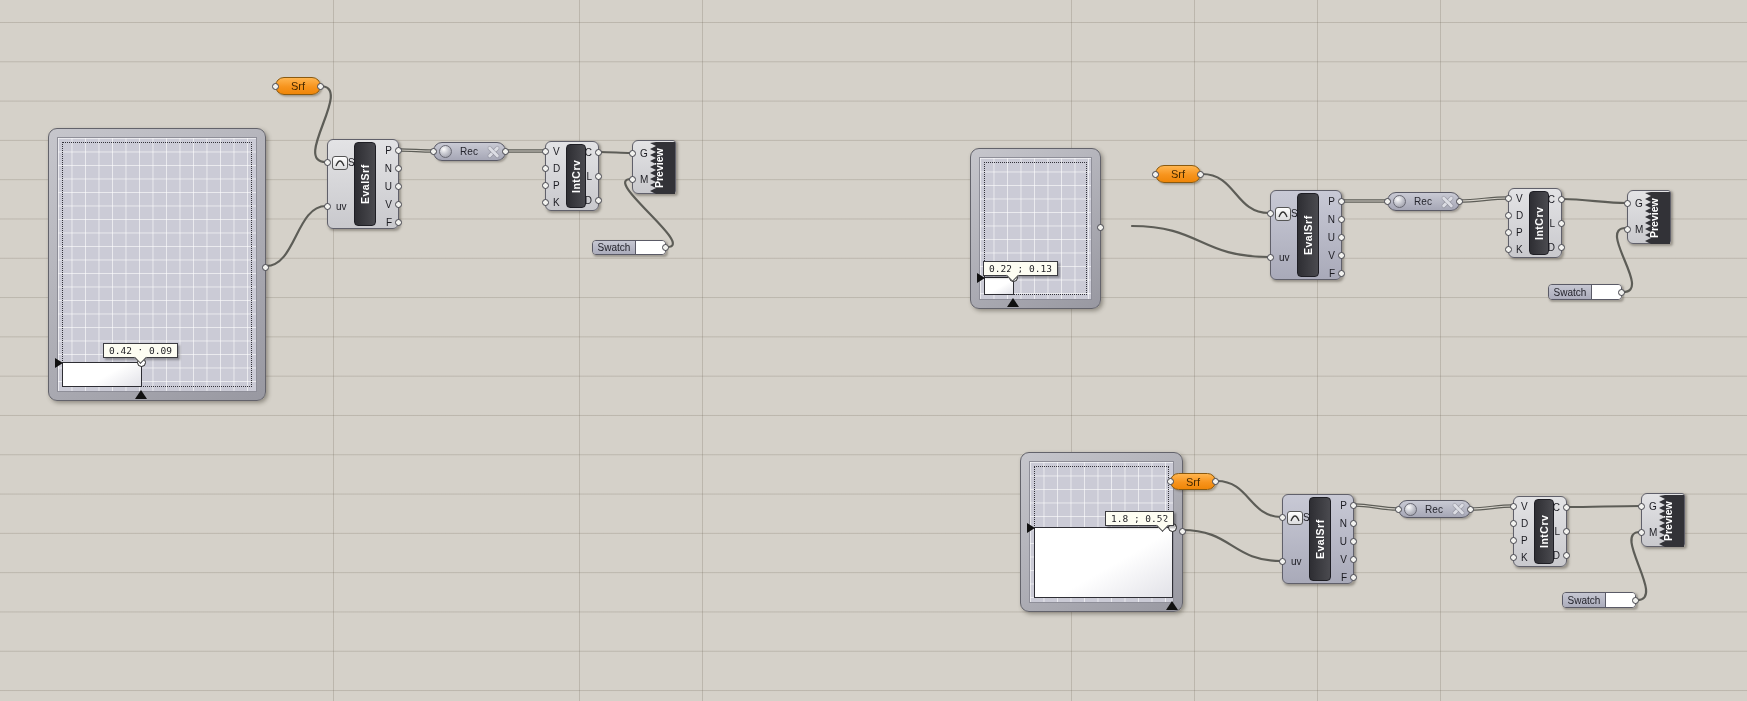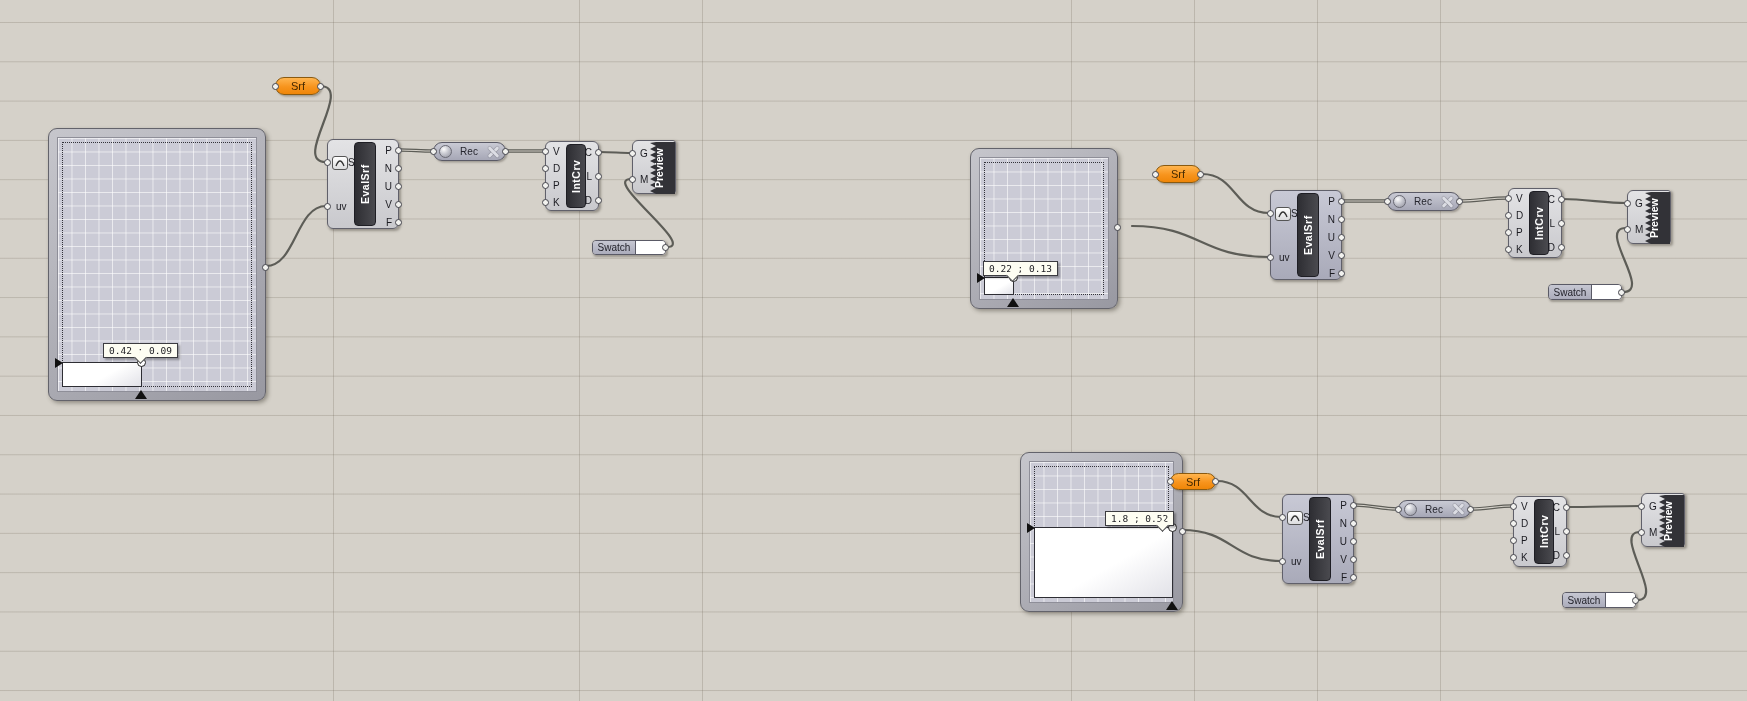--- a/index.html
+++ b/index.html
@@ -209,21 +209,21 @@
     <span class="nub nl" style="top:9px;"></span>
     <span class="nub nl" style="top:35px;"></span>
   </div>
 
   <div class="node swatch" style="left:592px;top:240px;width:74px;height:15px;">
     <span class="swatch-label">Swatch</span>
     <span class="swatch-color"></span>
     <span class="nub nr nc"></span>
   </div>
 
-  <div class="node mdslider" style="left:970px;top:148px;width:148px;height:161px;text-align:right;">
+  <div class="node mdslider" style="left:970px;top:148px;width:131px;height:161px;text-align:right;">
     <div class="mds-field">
       <div class="mds-dotted"></div>
       <div class="mds-white" style="width:30px;height:18px;">
         <span class="mds-handle"></span>
         <span class="tri-left"></span>
         <span class="tri-bottom"></span>
       </div>
     </div>
     <div class="mds-tip" style="left:12px;top:112px;">
       <span>0.22 ; 0.13</span>

